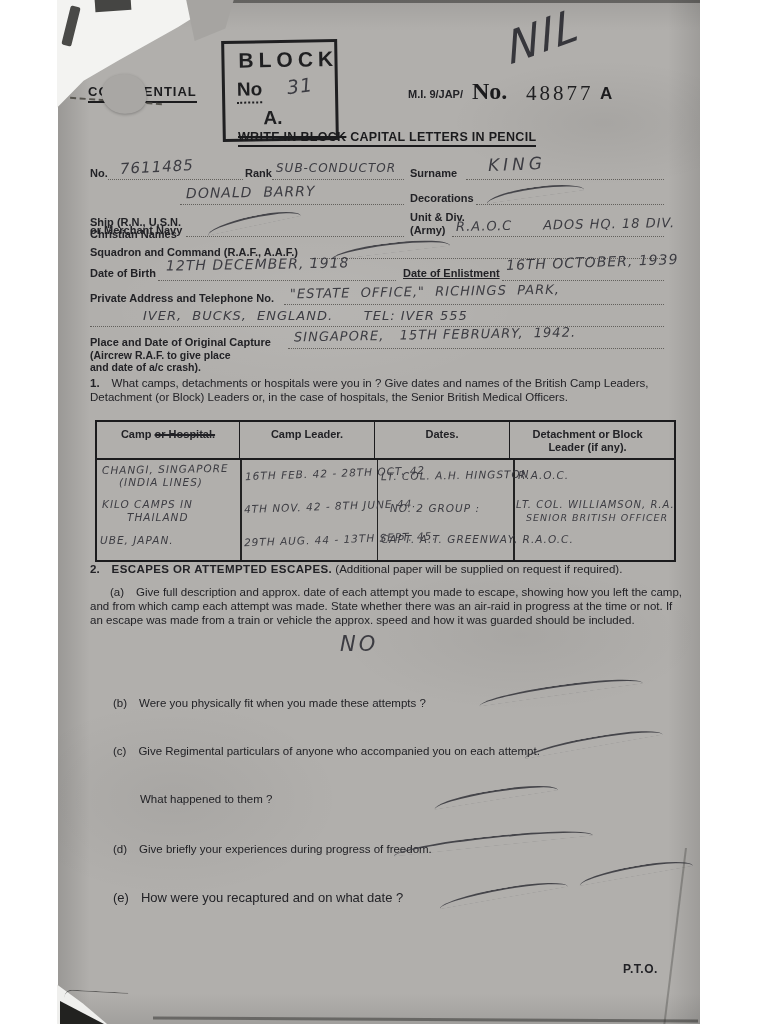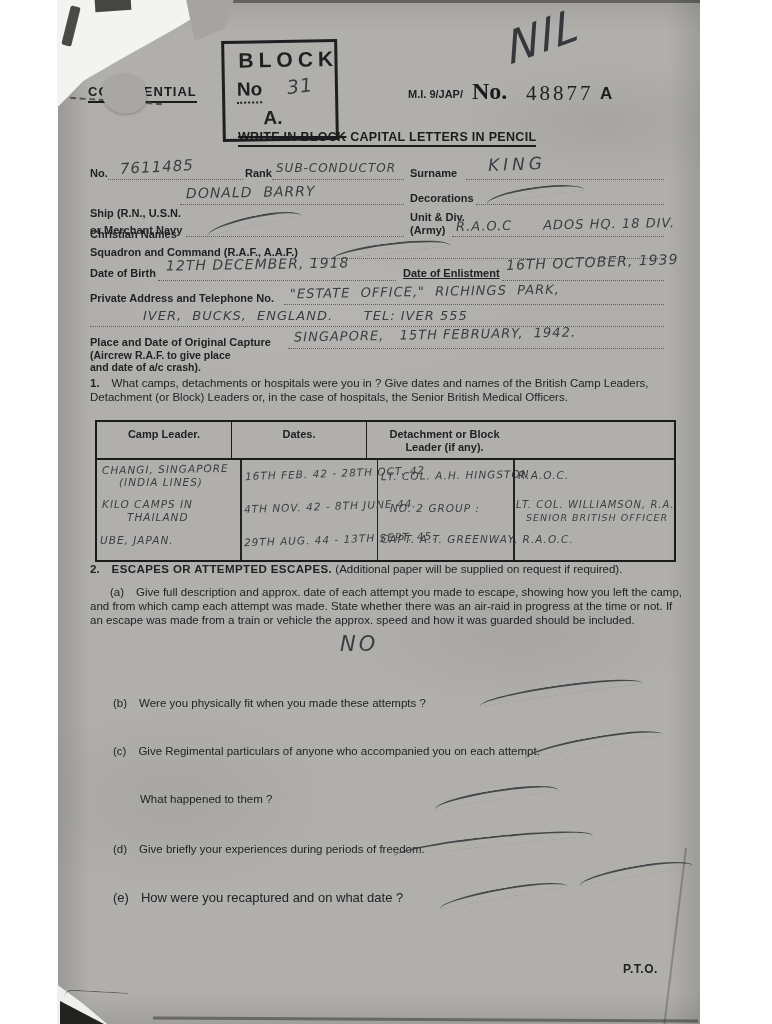--- a/index.html
+++ b/index.html
@@ -75,21 +75,21 @@
     <div class="abs hw" style="left:430px;top:154px;font-size:17px;letter-spacing:4px;transform:rotate(-2deg);">KING</div>
     <div class="dotl" style="left:408px;top:179px;width:198px;"></div>
 
     <div class="abs printed bold" style="left:32px;top:192px;margin-top:36px;">Christian Names</div>
     <div class="abs hw" style="left:128px;top:184px;font-size:14px;transform:rotate(-1deg);">DONALD  BARRY</div>
     <div class="dotl" style="left:122px;top:204px;width:224px;"></div>
     <div class="abs printed bold" style="left:352px;top:192px;">Decorations</div>
     <div class="dotl" style="left:418px;top:204px;width:188px;"></div>
     <div class="stroke" style="left:428px;top:187px;width:98px;transform:rotate(-8deg);"></div>
 
-    <div class="abs printed bold" style="left:32px;top:207px;">Ship (R.N., U.S.N.</div>
+    <div class="abs printed bold" style="left:32px;top:216px;">Ship (R.N., U.S.N.</div>
     <div class="abs printed bold" style="left:32px;top:224px;">or Merchant Navy</div>
     <div class="dotl" style="left:128px;top:236px;width:218px;"></div>
     <div class="stroke" style="left:148px;top:216px;width:95px;transform:rotate(-12deg);"></div>
     <div class="abs printed bold" style="left:352px;top:211px;">Unit &amp; Div.</div>
     <div class="abs printed bold" style="left:352px;top:224px;">(Army)</div>
     <div class="abs hw" style="left:398px;top:217px;font-size:13px;transform:rotate(-1deg);">R.A.O.C      ADOS HQ. 18 DIV.</div>
     <div class="dotl" style="left:394px;top:236px;width:212px;"></div>
 
     <div class="abs printed bold" style="left:32px;top:246px;">Squadron and Command (R.A.F., A.A.F.)</div>
     <div class="dotl" style="left:252px;top:258px;width:354px;"></div>
@@ -113,20 +113,23 @@
     <div class="dotl" style="left:230px;top:348px;width:376px;"></div>
     <div class="abs printed bold" style="left:32px;top:349px;font-size:10.5px;">(Aircrew R.A.F. to give place</div>
     <div class="abs printed bold" style="left:32px;top:361px;font-size:10.5px;">and date of a/c crash).</div>
 
     <div class="abs printed" style="left:32px;top:377px;width:592px;font-size:11.5px;line-height:13.5px;">
       <span class="qnum bold">1.</span><span>What camps, detachments or hospitals were you in ?   Give dates and names of the British Camp Leaders,  Detachment (or Block) Leaders or, in the case of hospitals, the Senior British Medical Officers.</span>
     </div>
 
     <div class="camp-table">
       <div class="thead">
+        <div class="th bold" style="width:143px;border-right:1.5px solid #1b1b1d;">
+          <span>Camp </span><span class="struckspan">or Hospital.</span>
+        </div>
         <div class="th bold" style="width:135px;border-right:1.5px solid #1b1b1d;">Camp Leader.</div>
         <div class="th bold" style="width:135px;border-right:1.5px solid #1b1b1d;">Dates.</div>
         <div class="th bold" style="width:155px;">Detachment or Block Leader (if any).</div>
       </div>
       <div class="tbody">
         <div class="vline" style="left:143px;"></div>
         <div class="vline" style="left:279.5px;"></div>
         <div class="vline" style="left:416px;"></div>
 
         <div class="tcell hw" style="left:5px;top:3px;transform:rotate(-1deg);">CHANGI, SINGAPORE</div>
@@ -168,21 +171,21 @@
       <span class="sublabel">(c)</span><span>Give Regimental particulars of anyone who accompanied you on each attempt.</span>
     </div>
     <div class="stroke" style="left:465px;top:737px;width:140px;transform:rotate(-10deg);"></div>
 
     <div class="abs printed" style="left:82px;top:793px;font-size:11.5px;">
       <span>What happened to them ?</span>
     </div>
     <div class="stroke" style="left:375px;top:790px;width:125px;transform:rotate(-9deg);"></div>
 
     <div class="abs printed" style="left:55px;top:843px;font-size:11.5px;">
-      <span class="sublabel">(d)</span><span>Give briefly your experiences during periods of freedom.</span>
+      <span class="sublabel">(d)</span><span>Give briefly your experiences during progress of freedom.</span>
     </div>
     <div class="stroke" style="left:335px;top:836px;width:200px;transform:rotate(-6deg);"></div>
     <div class="stroke" style="left:520px;top:866px;width:115px;transform:rotate(-10deg);"></div>
 
     <div class="abs printed" style="left:55px;top:891px;font-size:13px;">
       <span class="sublabel">(e)</span><span>How were you recaptured and on what date ?</span>
     </div>
     <div class="stroke" style="left:380px;top:888px;width:130px;transform:rotate(-10deg);"></div>
 
     <div class="abs printed bold" style="left:565px;top:963px;font-size:12px;letter-spacing:.5px;">P.T.O.</div>

